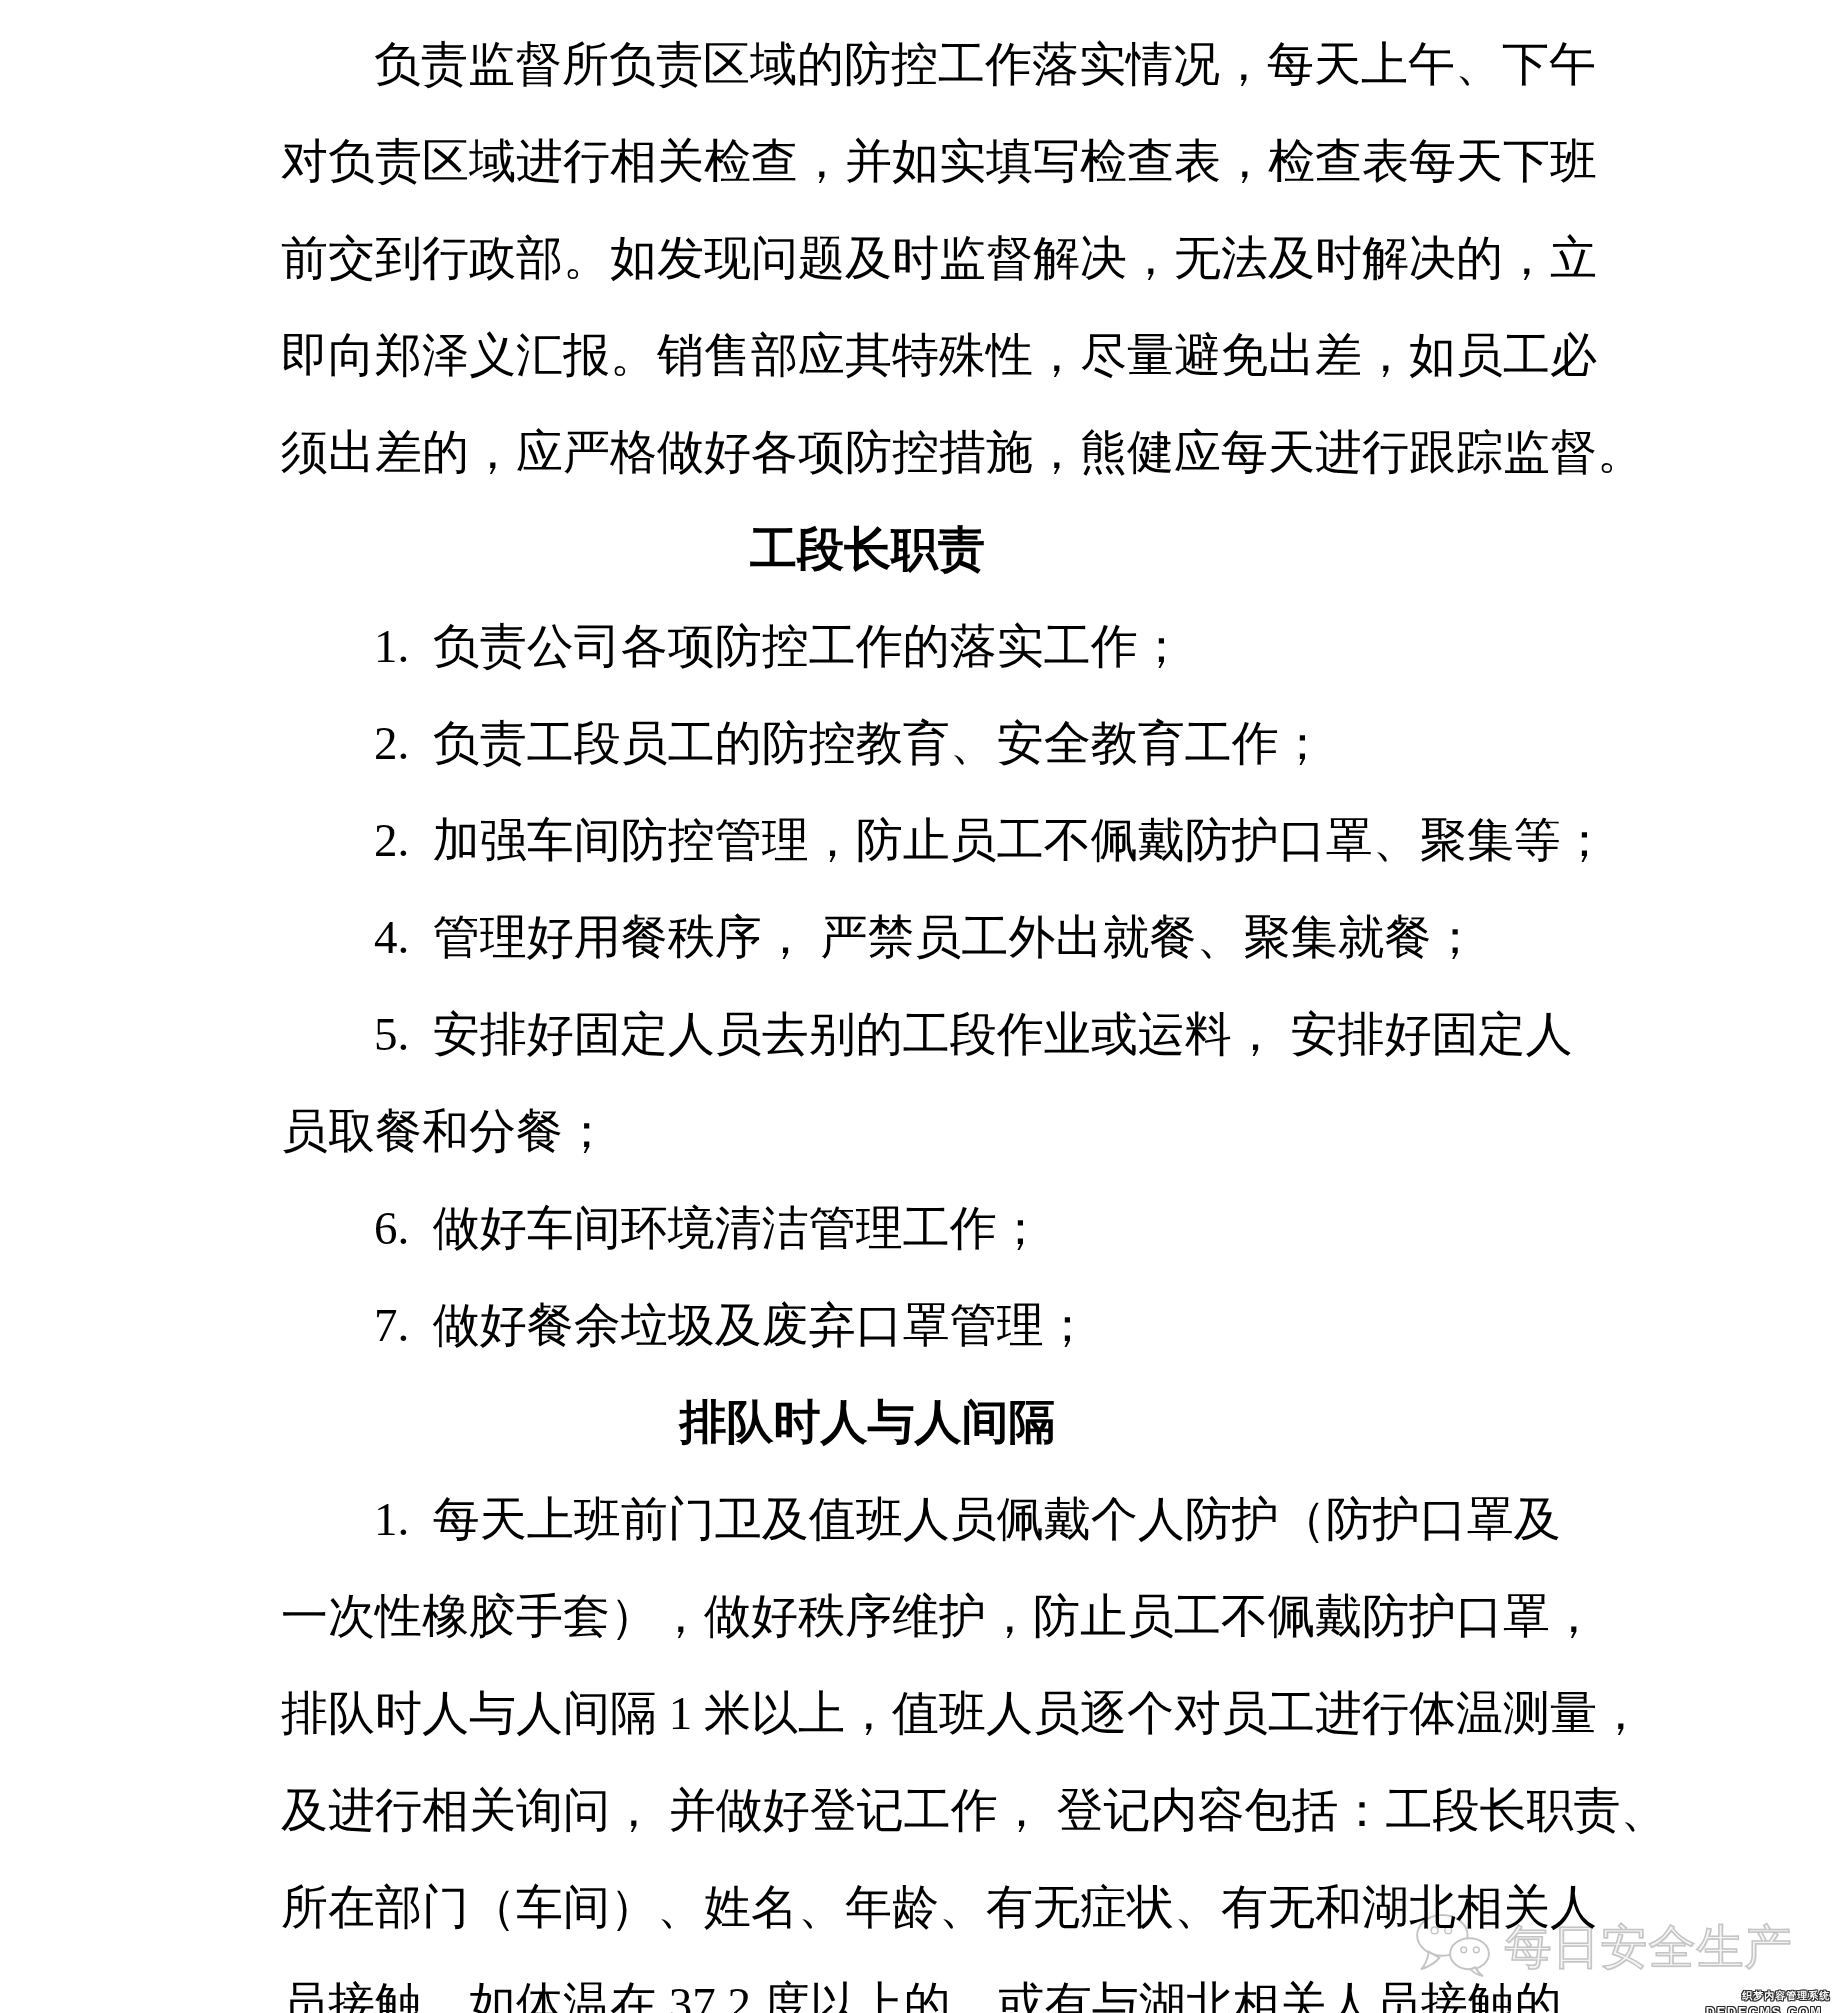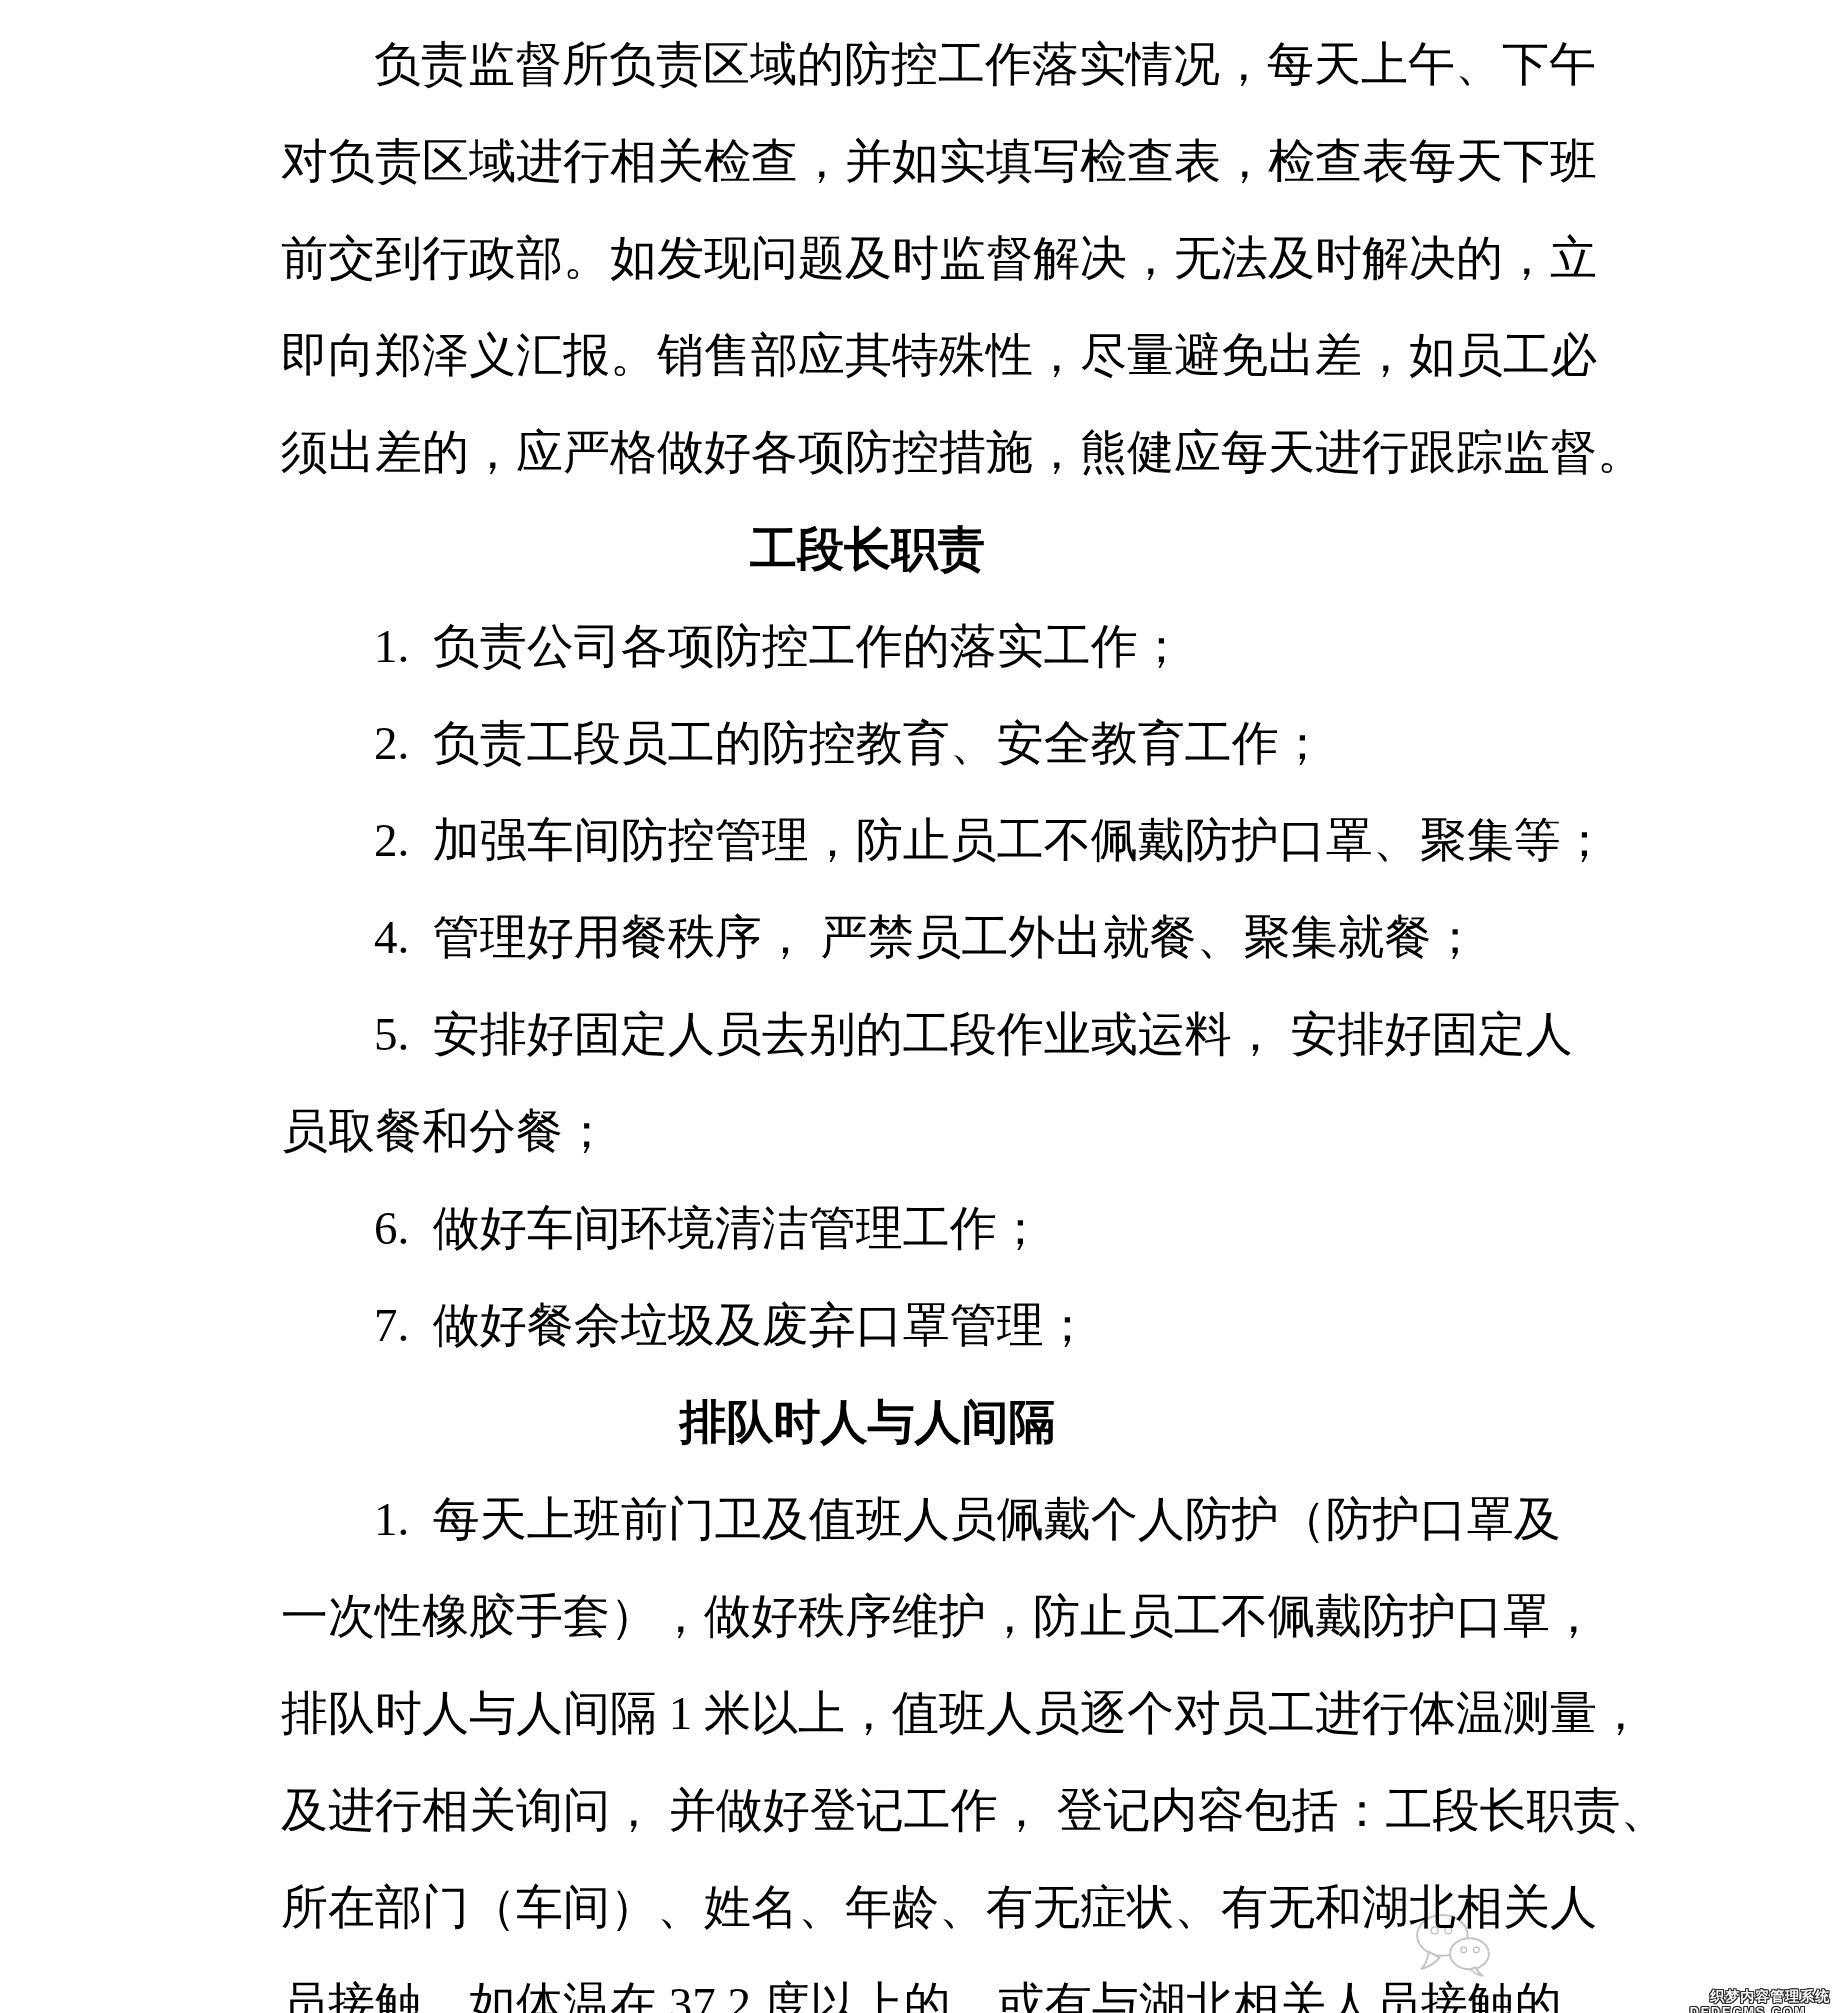--- a/index.html
+++ b/index.html
@@ -64,21 +64,21 @@
     position: absolute;
     right: 7.8px;
     top: 1972px;
     z-index: 2;
     text-align: center;
     color: #ffffff;
     font-family: "Liberation Sans", "DejaVu Sans", sans-serif;
     font-weight: bold;
   }
   .wm-cms-name {
-    font-size: 14px;
+    font-size: 10px;
     line-height: 16.5px;
     letter-spacing: 1px;
     text-shadow: -1px -1px 0 #2b2b2b, 1px -1px 0 #2b2b2b,
                  -1px 1px 0 #2b2b2b, 1px 1px 0 #2b2b2b,
                  0 1px 0 #2b2b2b, 0 -1px 0 #2b2b2b,
                  1px 0 0 #2b2b2b, -1px 0 0 #2b2b2b;
     padding-left: 44px;
   }
   .wm-cms-domain {
     margin-top: 1.9px;
@@ -133,20 +133,21 @@
           <path d="M62 56 Q 65 62 70 65 Q 61 63 57 58 Z"></path>
         </g>
         <g fill="#ffffff" stroke="#c4c4c4" stroke-width="1.5">
           <circle cx="20" cy="18" r="3.5"></circle>
           <circle cx="34" cy="18" r="3.5"></circle>
           <circle cx="50" cy="38" r="3"></circle>
           <circle cx="63" cy="38" r="3"></circle>
         </g>
       </svg>
     </span>
+    <span class="wm-wechat-label">每日安全生产</span>
   </div>
 
   <div class="wm-cms">
     <div class="wm-cms-name">织梦内容管理系统</div>
     <div class="wm-cms-domain">DEDECMS.COM</div>
   </div>
 
 </div>
 
 

